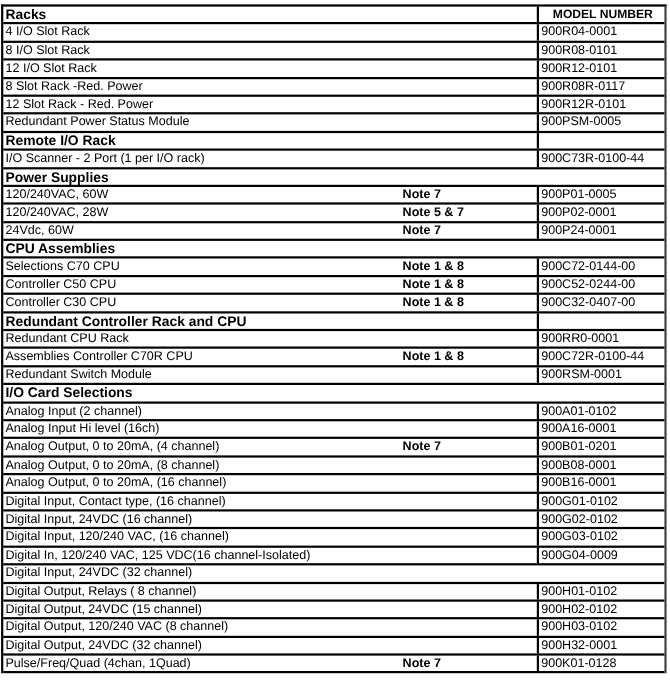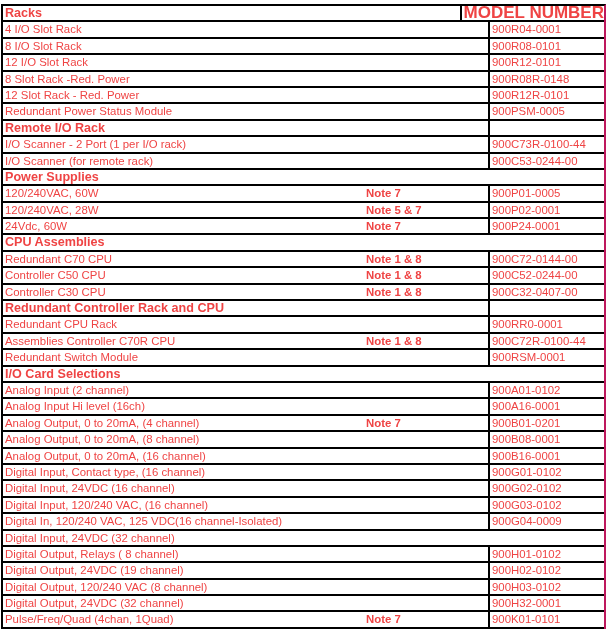--- a/index.html
+++ b/index.html
@@ -1,37 +1,37 @@
 <!DOCTYPE html>
 <html><head>
 <meta charset="utf-8">
 <style>
   html, body { margin: 0; padding: 0; background: #ffffff; }
   body { width: 609px; height: 633px; overflow: hidden; position: relative; }
   .tbl {
     position: absolute; left: 1px; top: 4px; width: 605px;
-    border-top: 2px solid #000; border-left: 2px solid #000; border-right: 2px solid #be185d;
+    border-top: 2px solid #000; border-left: 2px solid #000; border-right: 2px solid #404040;
     box-sizing: border-box;
-    font-family: "Liberation Sans", sans-serif; color: #ef4444;
+    font-family: "Liberation Sans", sans-serif; color: #000000;
   }
   .row {
     display: flex; height: 16.4px; box-sizing: border-box;
     border-bottom: 2px solid #000;
   }
   .cell-desc {
     position: relative; width: 485px; box-sizing: border-box;
     font-size: 11.4px; line-height: 14px; padding-left: 2px; white-space: nowrap;
   }
   .cell-model {
     flex: 1; box-sizing: border-box; border-left: 2px solid #000;
     font-size: 11.4px; line-height: 14px; padding-left: 2px; white-space: nowrap;
   }
   .row.section .cell-desc { font-weight: bold; font-size: 12.6px; }
   .row.section.merged .cell-model { border-left: none; }
-  .row.header .cell-model { font-weight: bold; font-size: 17px; text-align: center; }
+  .row.header .cell-model { font-weight: bold; font-size: 11px; text-align: center; }
   .note {
     position: absolute; left: 363px; top: 0; font-weight: bold; font-size: 11.4px; text-align: right;
   }
 </style>
 </head>
 <body>
 
 <div class="tbl" id="tbl">
     <div class="row section header">
       <div class="cell-desc">Racks</div>
@@ -44,41 +44,37 @@
     <div class="row">
       <div class="cell-desc"><span>8 I/O Slot Rack</span></div>
       <div class="cell-model">900R08-0101</div>
     </div>
     <div class="row">
       <div class="cell-desc"><span>12 I/O Slot Rack</span></div>
       <div class="cell-model">900R12-0101</div>
     </div>
     <div class="row">
       <div class="cell-desc"><span>8 Slot Rack -Red. Power</span></div>
-      <div class="cell-model">900R08R-0148</div>
+      <div class="cell-model">900R08R-0117</div>
     </div>
     <div class="row">
       <div class="cell-desc"><span>12 Slot Rack - Red. Power</span></div>
       <div class="cell-model">900R12R-0101</div>
     </div>
     <div class="row">
       <div class="cell-desc"><span>Redundant Power Status Module</span></div>
       <div class="cell-model">900PSM-0005</div>
     </div>
     <div class="row section">
       <div class="cell-desc">Remote I/O Rack</div>
       <div class="cell-model"></div>
     </div>
     <div class="row">
       <div class="cell-desc"><span>I/O Scanner - 2 Port (1 per I/O rack)</span></div>
       <div class="cell-model">900C73R-0100-44</div>
-    </div>
-    <div class="row">
-      <div class="cell-desc"><span>I/O Scanner (for remote rack)</span></div>
-      <div class="cell-model">900C53-0244-00</div>
     </div>
     <div class="row section merged">
       <div class="cell-desc">Power Supplies</div>
       <div class="cell-model"></div>
     </div>
     <div class="row">
       <div class="cell-desc"><span>120/240VAC, 60W</span><span class="note">Note 7</span></div>
       <div class="cell-model">900P01-0005</div>
     </div>
     <div class="row">
@@ -87,21 +83,21 @@
     </div>
     <div class="row">
       <div class="cell-desc"><span>24Vdc, 60W</span><span class="note">Note 7</span></div>
       <div class="cell-model">900P24-0001</div>
     </div>
     <div class="row section merged">
       <div class="cell-desc">CPU Assemblies</div>
       <div class="cell-model"></div>
     </div>
     <div class="row">
-      <div class="cell-desc"><span>Redundant C70 CPU</span><span class="note">Note 1 &amp; 8</span></div>
+      <div class="cell-desc"><span>Selections C70 CPU</span><span class="note">Note 1 &amp; 8</span></div>
       <div class="cell-model">900C72-0144-00</div>
     </div>
     <div class="row">
       <div class="cell-desc"><span>Controller C50 CPU</span><span class="note">Note 1 &amp; 8</span></div>
       <div class="cell-model">900C52-0244-00</div>
     </div>
     <div class="row">
       <div class="cell-desc"><span>Controller C30 CPU</span><span class="note">Note 1 &amp; 8</span></div>
       <div class="cell-model">900C32-0407-00</div>
     </div>
@@ -162,28 +158,28 @@
       <div class="cell-model">900G04-0009</div>
     </div>
     <div class="row">
       <div class="cell-desc"><span>Digital Input, 24VDC (32 channel)</span></div>
     </div>
     <div class="row">
       <div class="cell-desc"><span>Digital Output, Relays ( 8 channel)</span></div>
       <div class="cell-model">900H01-0102</div>
     </div>
     <div class="row">
-      <div class="cell-desc"><span>Digital Output, 24VDC (19 channel)</span></div>
+      <div class="cell-desc"><span>Digital Output, 24VDC (15 channel)</span></div>
       <div class="cell-model">900H02-0102</div>
     </div>
     <div class="row">
       <div class="cell-desc"><span>Digital Output, 120/240 VAC (8 channel)</span></div>
       <div class="cell-model">900H03-0102</div>
     </div>
     <div class="row">
       <div class="cell-desc"><span>Digital Output, 24VDC (32 channel)</span></div>
       <div class="cell-model">900H32-0001</div>
     </div>
     <div class="row">
       <div class="cell-desc"><span>Pulse/Freq/Quad (4chan, 1Quad)</span><span class="note">Note 7</span></div>
-      <div class="cell-model">900K01-0101</div>
+      <div class="cell-model">900K01-0128</div>
     </div>
   </div>
 
 </body></html>

